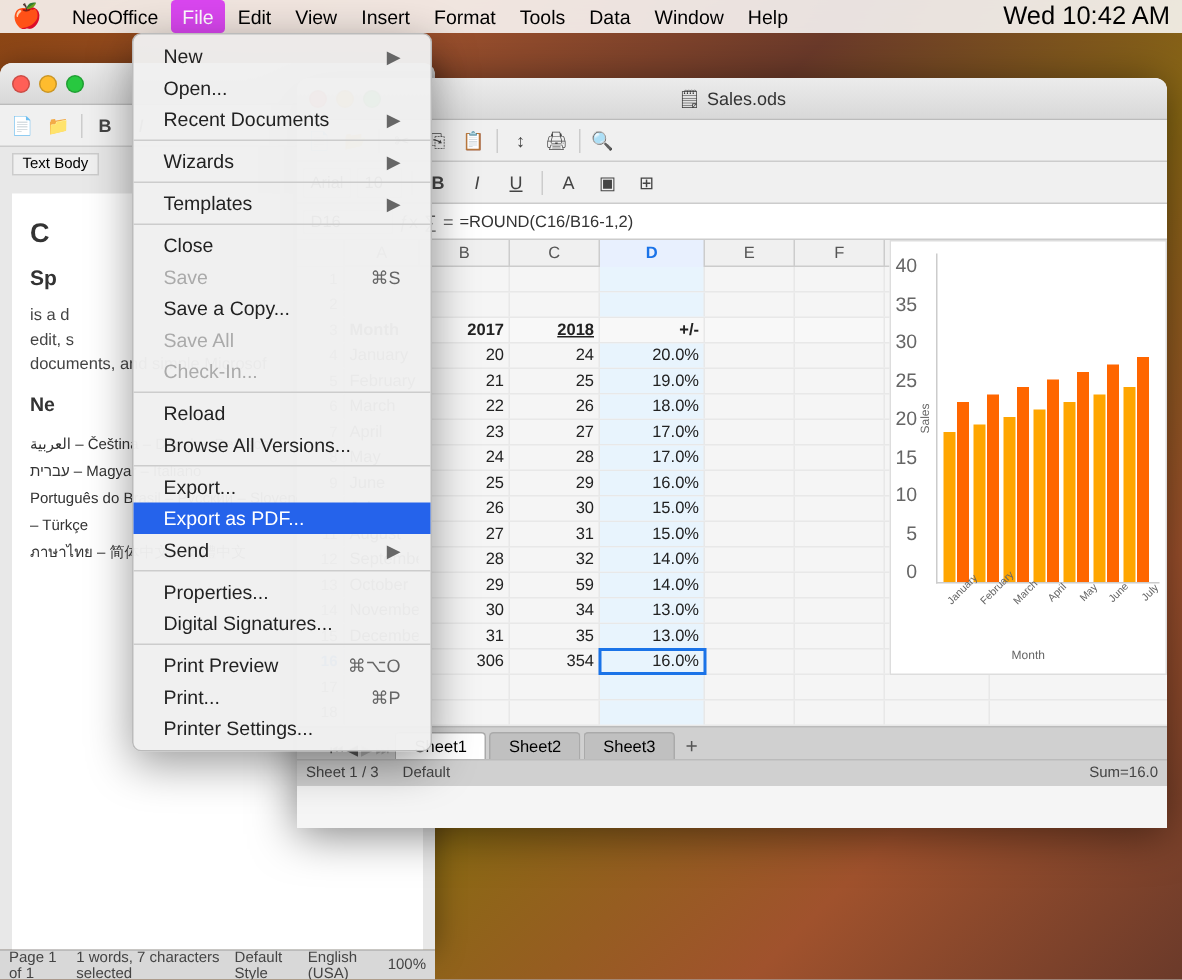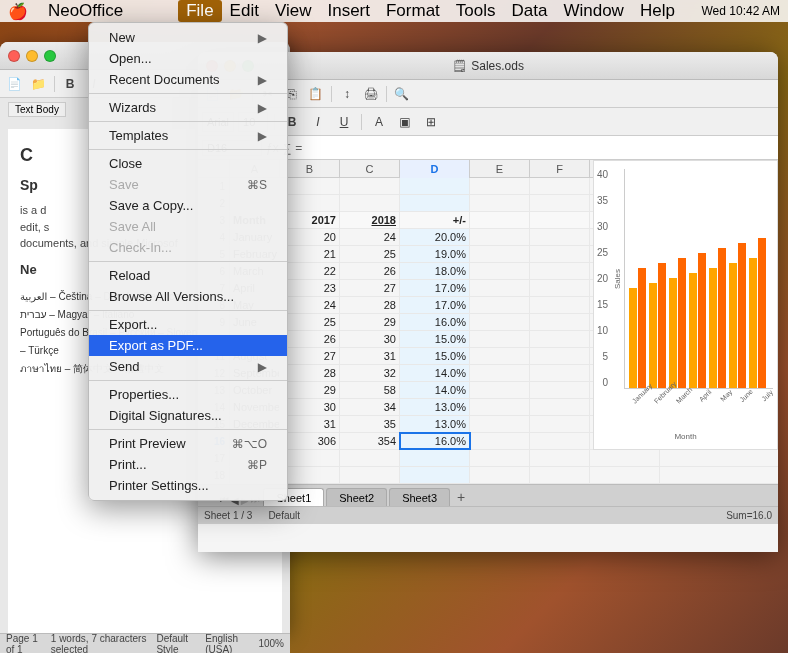--- a/index.html
+++ b/index.html
@@ -38,34 +38,33 @@
       margin-right: 12px;
       color: #000;
     }
     .menubar-item {
       padding: 0 8px;
       height: 22px;
       display: flex;
       align-items: center;
       cursor: pointer;
       color: #000;
-      font-size: 17px;
+      font-size: 13px;
     }
     .menubar-item.active {
-      background: #a16207;
+      background: #d946ef;
       color: white;
       border-radius: 3px;
-      margin-left: 47px;
     }
     .menubar-right {
       margin-left: auto;
       display: flex;
       align-items: center;
       gap: 8px;
-      font-size: 12px;
+      font-size: 17px;
     }
 
     
     .content-area {
       position: absolute;
       top: 22px;
       left: 0; right: 0; bottom: 0;
     }
 
     
@@ -401,21 +400,21 @@
     .bar-2017 { background: #ffa500; }
     .bar-2018 { background: #ff6600; }
     .chart-y-axis {
       position: absolute;
       left: -28px;
       top: 0;
       bottom: 0;
       display: flex;
       flex-direction: column;
       justify-content: space-between;
-      font-size: 10px;
+      font-size: 13px;
       color: #666;
       text-align: right;
     }
     .chart-x-labels {
       display: flex;
       gap: 3px;
       margin-top: 4px;
       padding-left: 4px;
     }
     .chart-x-label {
@@ -609,20 +608,21 @@
       <div class="tb-icon">A</div>
       <div class="tb-icon">▣</div>
       <div class="tb-icon">⊞</div>
     </div>
 
     <div class="ss-formula-bar">
       <div class="cell-ref">D16</div>
       <span style="color:#666;">ƒx</span>
       <span style="color:#666;">∑</span>
       <span style="color:#666;">=</span>
+      <div class="formula-input">=ROUND(C16/B16-1,2)</div>
     </div>
 
     <div class="ss-grid-container">
       <div class="ss-grid">
 
         <div class="grid-header-row">
           <div class="row-num-header"></div>
           <div class="col-header col-a">A</div>
           <div class="col-header col-b">B</div>
           <div class="col-header col-c">C</div>
@@ -751,21 +751,21 @@
               <div class="grid-cell right" style="width: 60px; min-width: 60px;">32</div>
               <div class="grid-cell selected right" style="width: 70px; min-width: 70px;">14.0%</div>
               <div class="grid-cell right" style="width: 60px; min-width: 60px;"></div>
               <div class="grid-cell right" style="width: 60px; min-width: 60px;"></div>
               <div class="grid-cell right" style="width: 70px; min-width: 70px;"></div>
             </div>
             <div class="grid-row">
               <div class="row-num">13</div>
               <div class="grid-cell" style="width: 50px; min-width: 50px;">October</div>
               <div class="grid-cell right" style="width: 60px; min-width: 60px;">29</div>
-              <div class="grid-cell right" style="width: 60px; min-width: 60px;">58</div>
+              <div class="grid-cell right" style="width: 60px; min-width: 60px;">59</div>
               <div class="grid-cell selected right" style="width: 70px; min-width: 70px;">14.0%</div>
               <div class="grid-cell right" style="width: 60px; min-width: 60px;"></div>
               <div class="grid-cell right" style="width: 60px; min-width: 60px;"></div>
               <div class="grid-cell right" style="width: 70px; min-width: 70px;"></div>
             </div>
             <div class="grid-row">
               <div class="row-num">14</div>
               <div class="grid-cell" style="width: 50px; min-width: 50px;">November</div>
               <div class="grid-cell right" style="width: 60px; min-width: 60px;">30</div>
               <div class="grid-cell right" style="width: 60px; min-width: 60px;">34</div>

